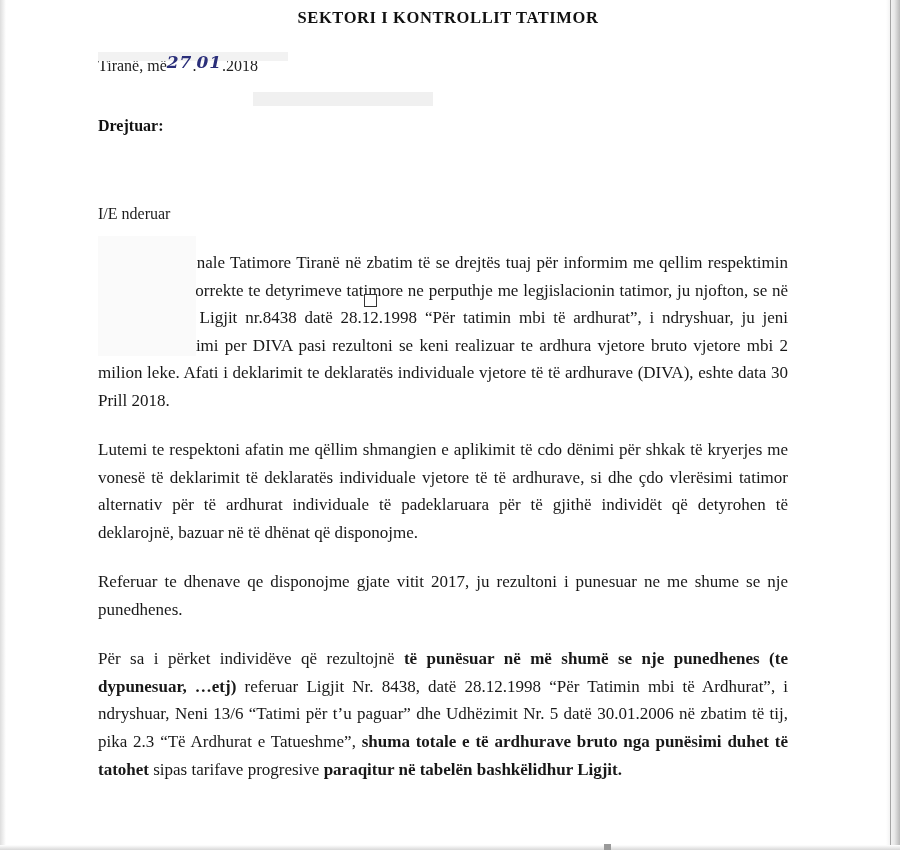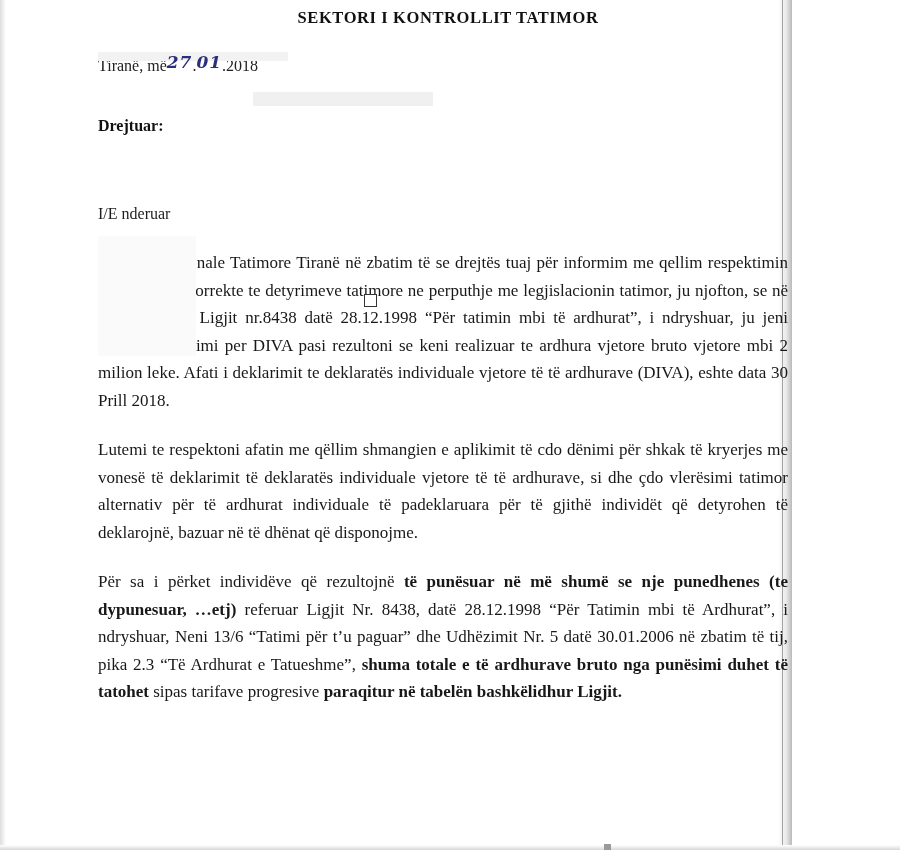--- a/index.html
+++ b/index.html
@@ -9,21 +9,21 @@
   }
   body {
     width: 900px;
     height: 850px;
     overflow: hidden;
     font-family: "Liberation Serif", serif;
     color: #1a1a1a;
   }
   .page {
     position: relative;
-    width: 792px;
+    width: 900px;
     height: 850px;
     background: #ffffff;
     box-sizing: border-box;
   }
   
   .scan-edge-left {
     position: absolute;
     left: 0;
     top: 0;
     width: 6px;
@@ -207,20 +207,21 @@
 
     <div class="row addressed-row">
       <div class="label">Drejtuar:</div>
       <div class="subject-text"></div>
     </div>
 
     <div class="greeting">I/E nderuar</div>
 
     <p class="body-par">Drejtoria Rajonale Tatimore Tiranë në zbatim të se drejtës tuaj për informim me qellim respektimin dhe pagesen korrekte te detyrimeve tatimore ne perputhje me legjislacionin tatimor, ju njofton, se në mbështetje të Ligjit nr.8438 datë 28.12.1998 “Për tatimin mbi të ardhurat”, i ndryshuar, ju jeni subjekt deklarimi per DIVA pasi rezultoni se keni realizuar te ardhura vjetore bruto vjetore mbi 2 milion leke. Afati i deklarimit te deklaratës individuale vjetore të të ardhurave (DIVA), eshte data 30 Prill 2018.</p>
     <p class="body-par">Lutemi te respektoni afatin me qëllim shmangien e aplikimit të cdo dënimi për shkak të kryerjes me vonesë të deklarimit të deklaratës individuale vjetore të të ardhurave, si dhe çdo vlerësimi tatimor alternativ për të ardhurat individuale të padeklaruara për të gjithë individët që detyrohen të deklarojnë, bazuar në të dhënat që disponojme.</p>
+    <p class="body-par">Referuar te dhenave qe disponojme gjate vitit 2017, ju rezultoni i punesuar ne me shume se nje punedhenes.</p>
 
     <p class="body-par"><span>Për sa i përket individëve që rezultojnë </span><b>të punësuar në më shumë se nje punedhenes (te dypunesuar, …etj)</b><span> referuar Ligjit Nr. 8438, datë 28.12.1998 “Për Tatimin mbi të Ardhurat”, i ndryshuar, Neni 13/6 “Tatimi për t’u paguar” dhe Udhëzimit Nr. 5 datë 30.01.2006 në zbatim të tij, pika 2.3 “Të Ardhurat e Tatueshme”, </span><b>shuma totale e të ardhurave bruto nga punësimi duhet të tatohet</b><span> sipas tarifave progresive </span><b>paraqitur në tabelën bashkëlidhur Ligjit.</b></p>
 
   </div>
 
   <div class="artifact-square"></div>
   <div class="artifact-tick"></div>
 </div>
 
 </body></html>

